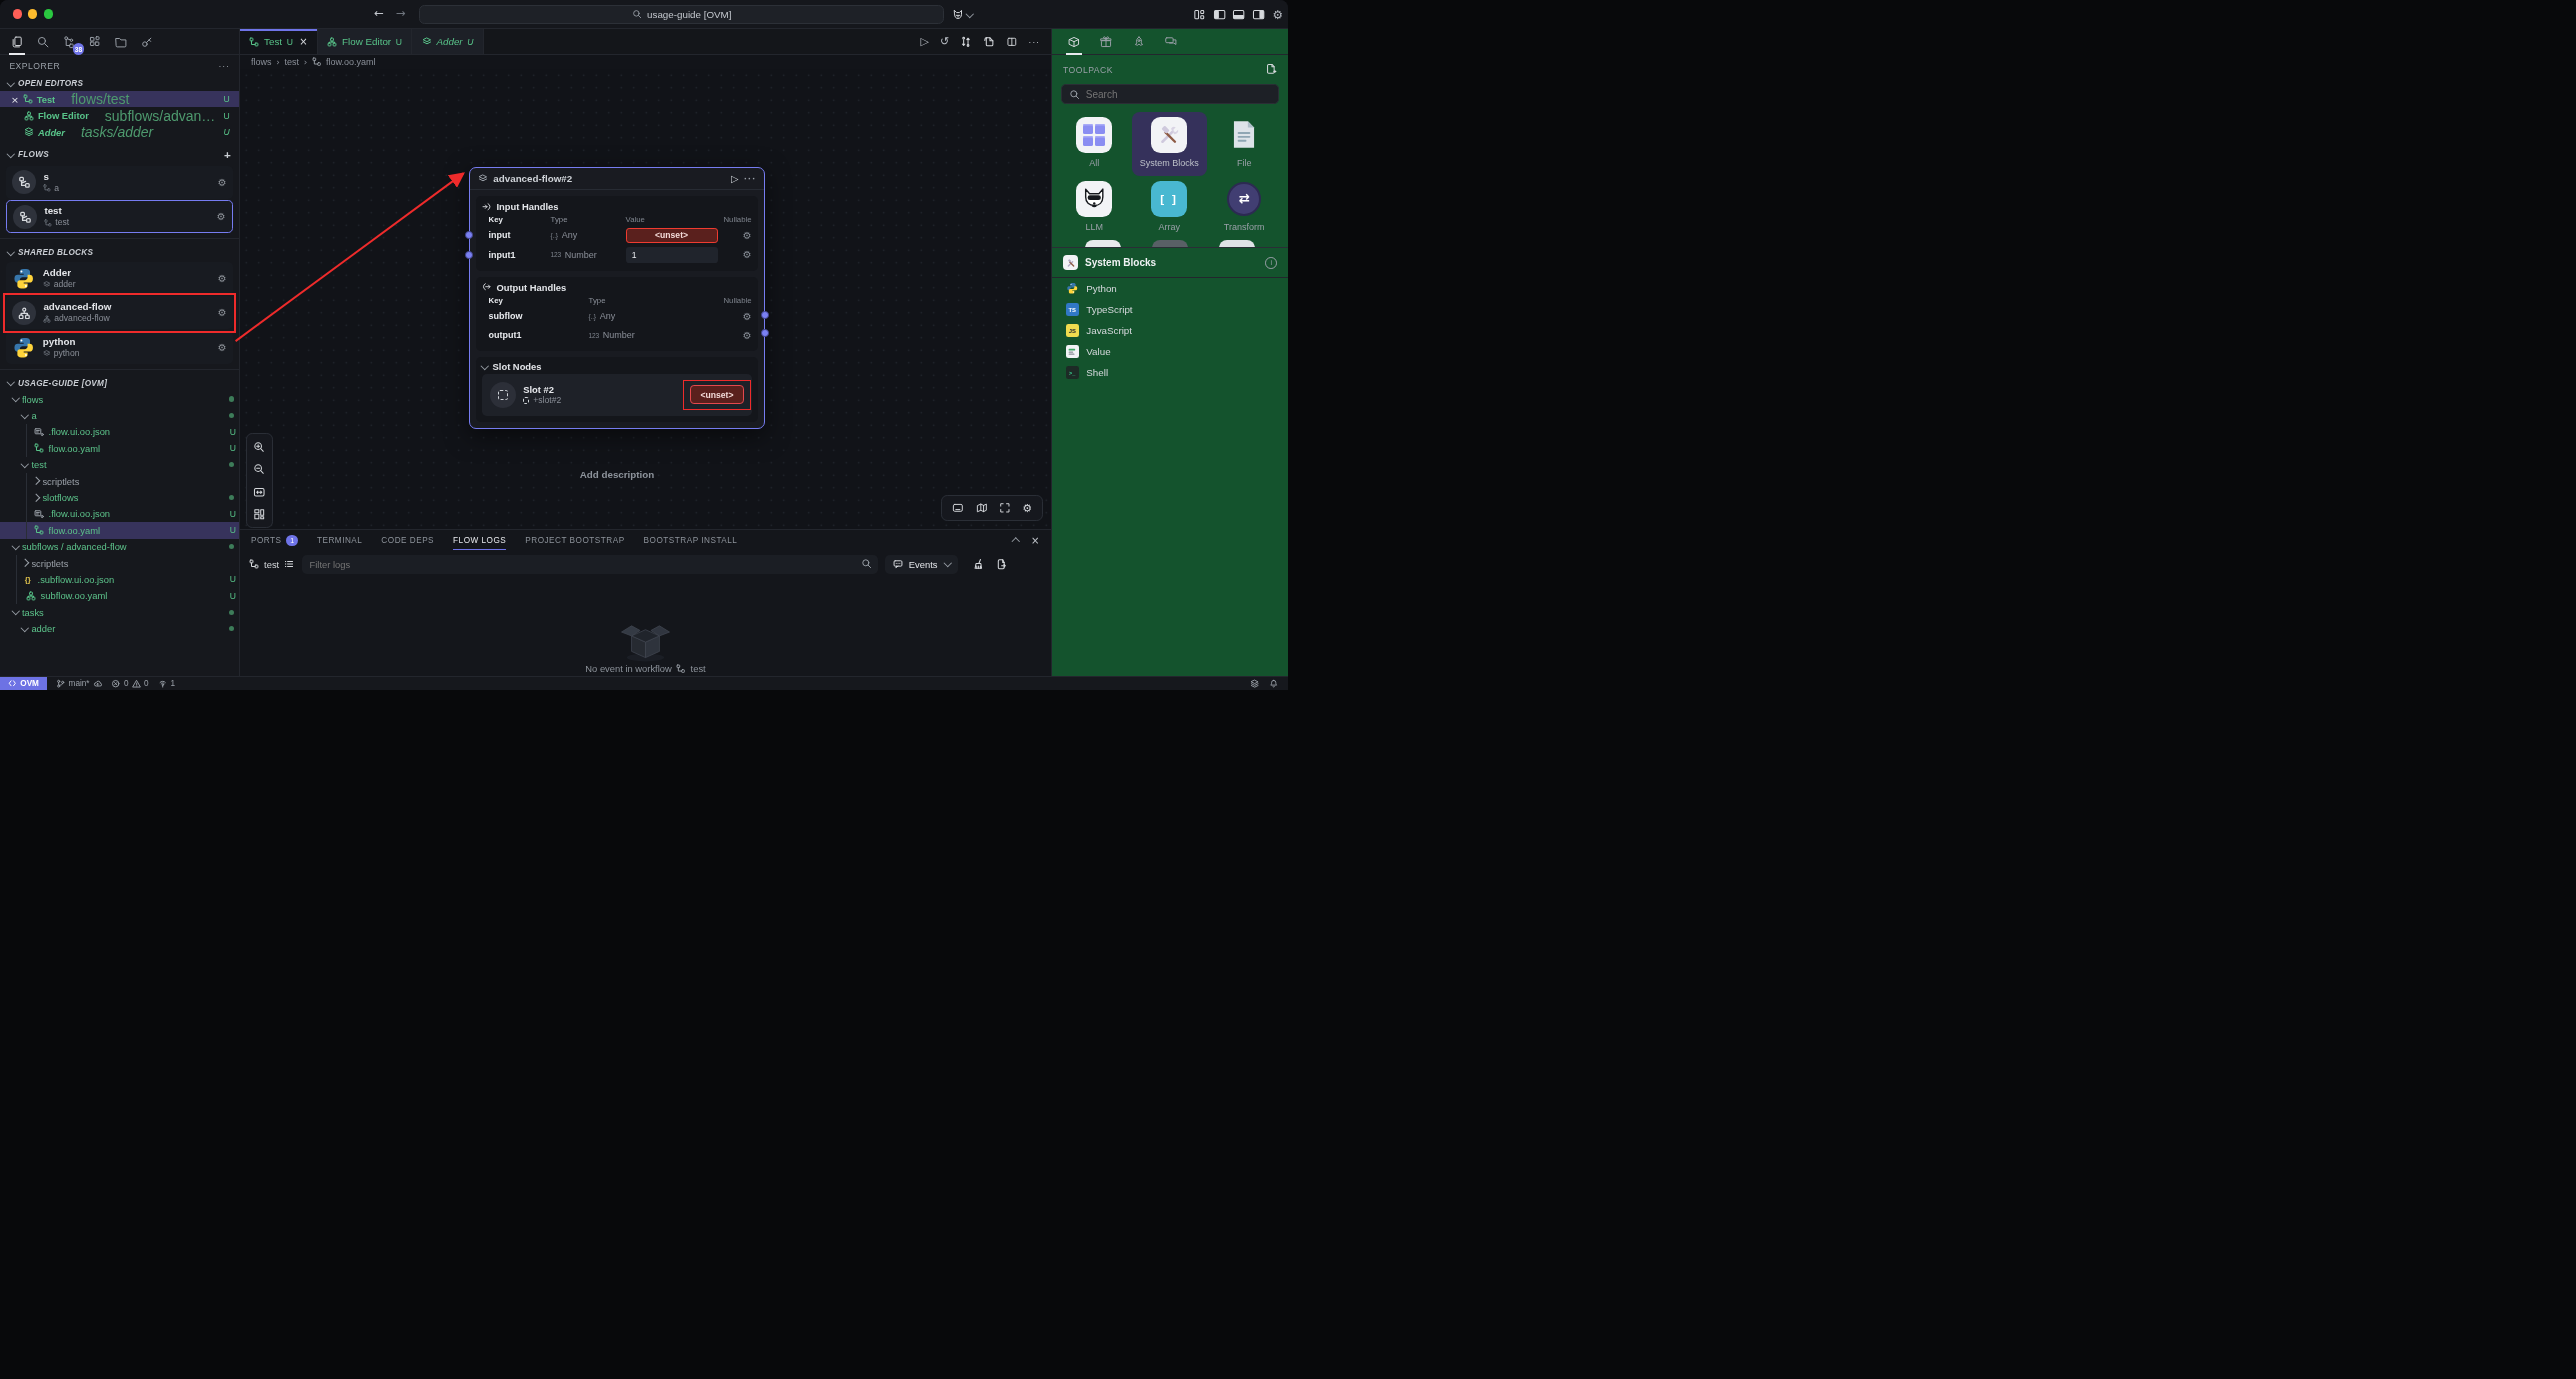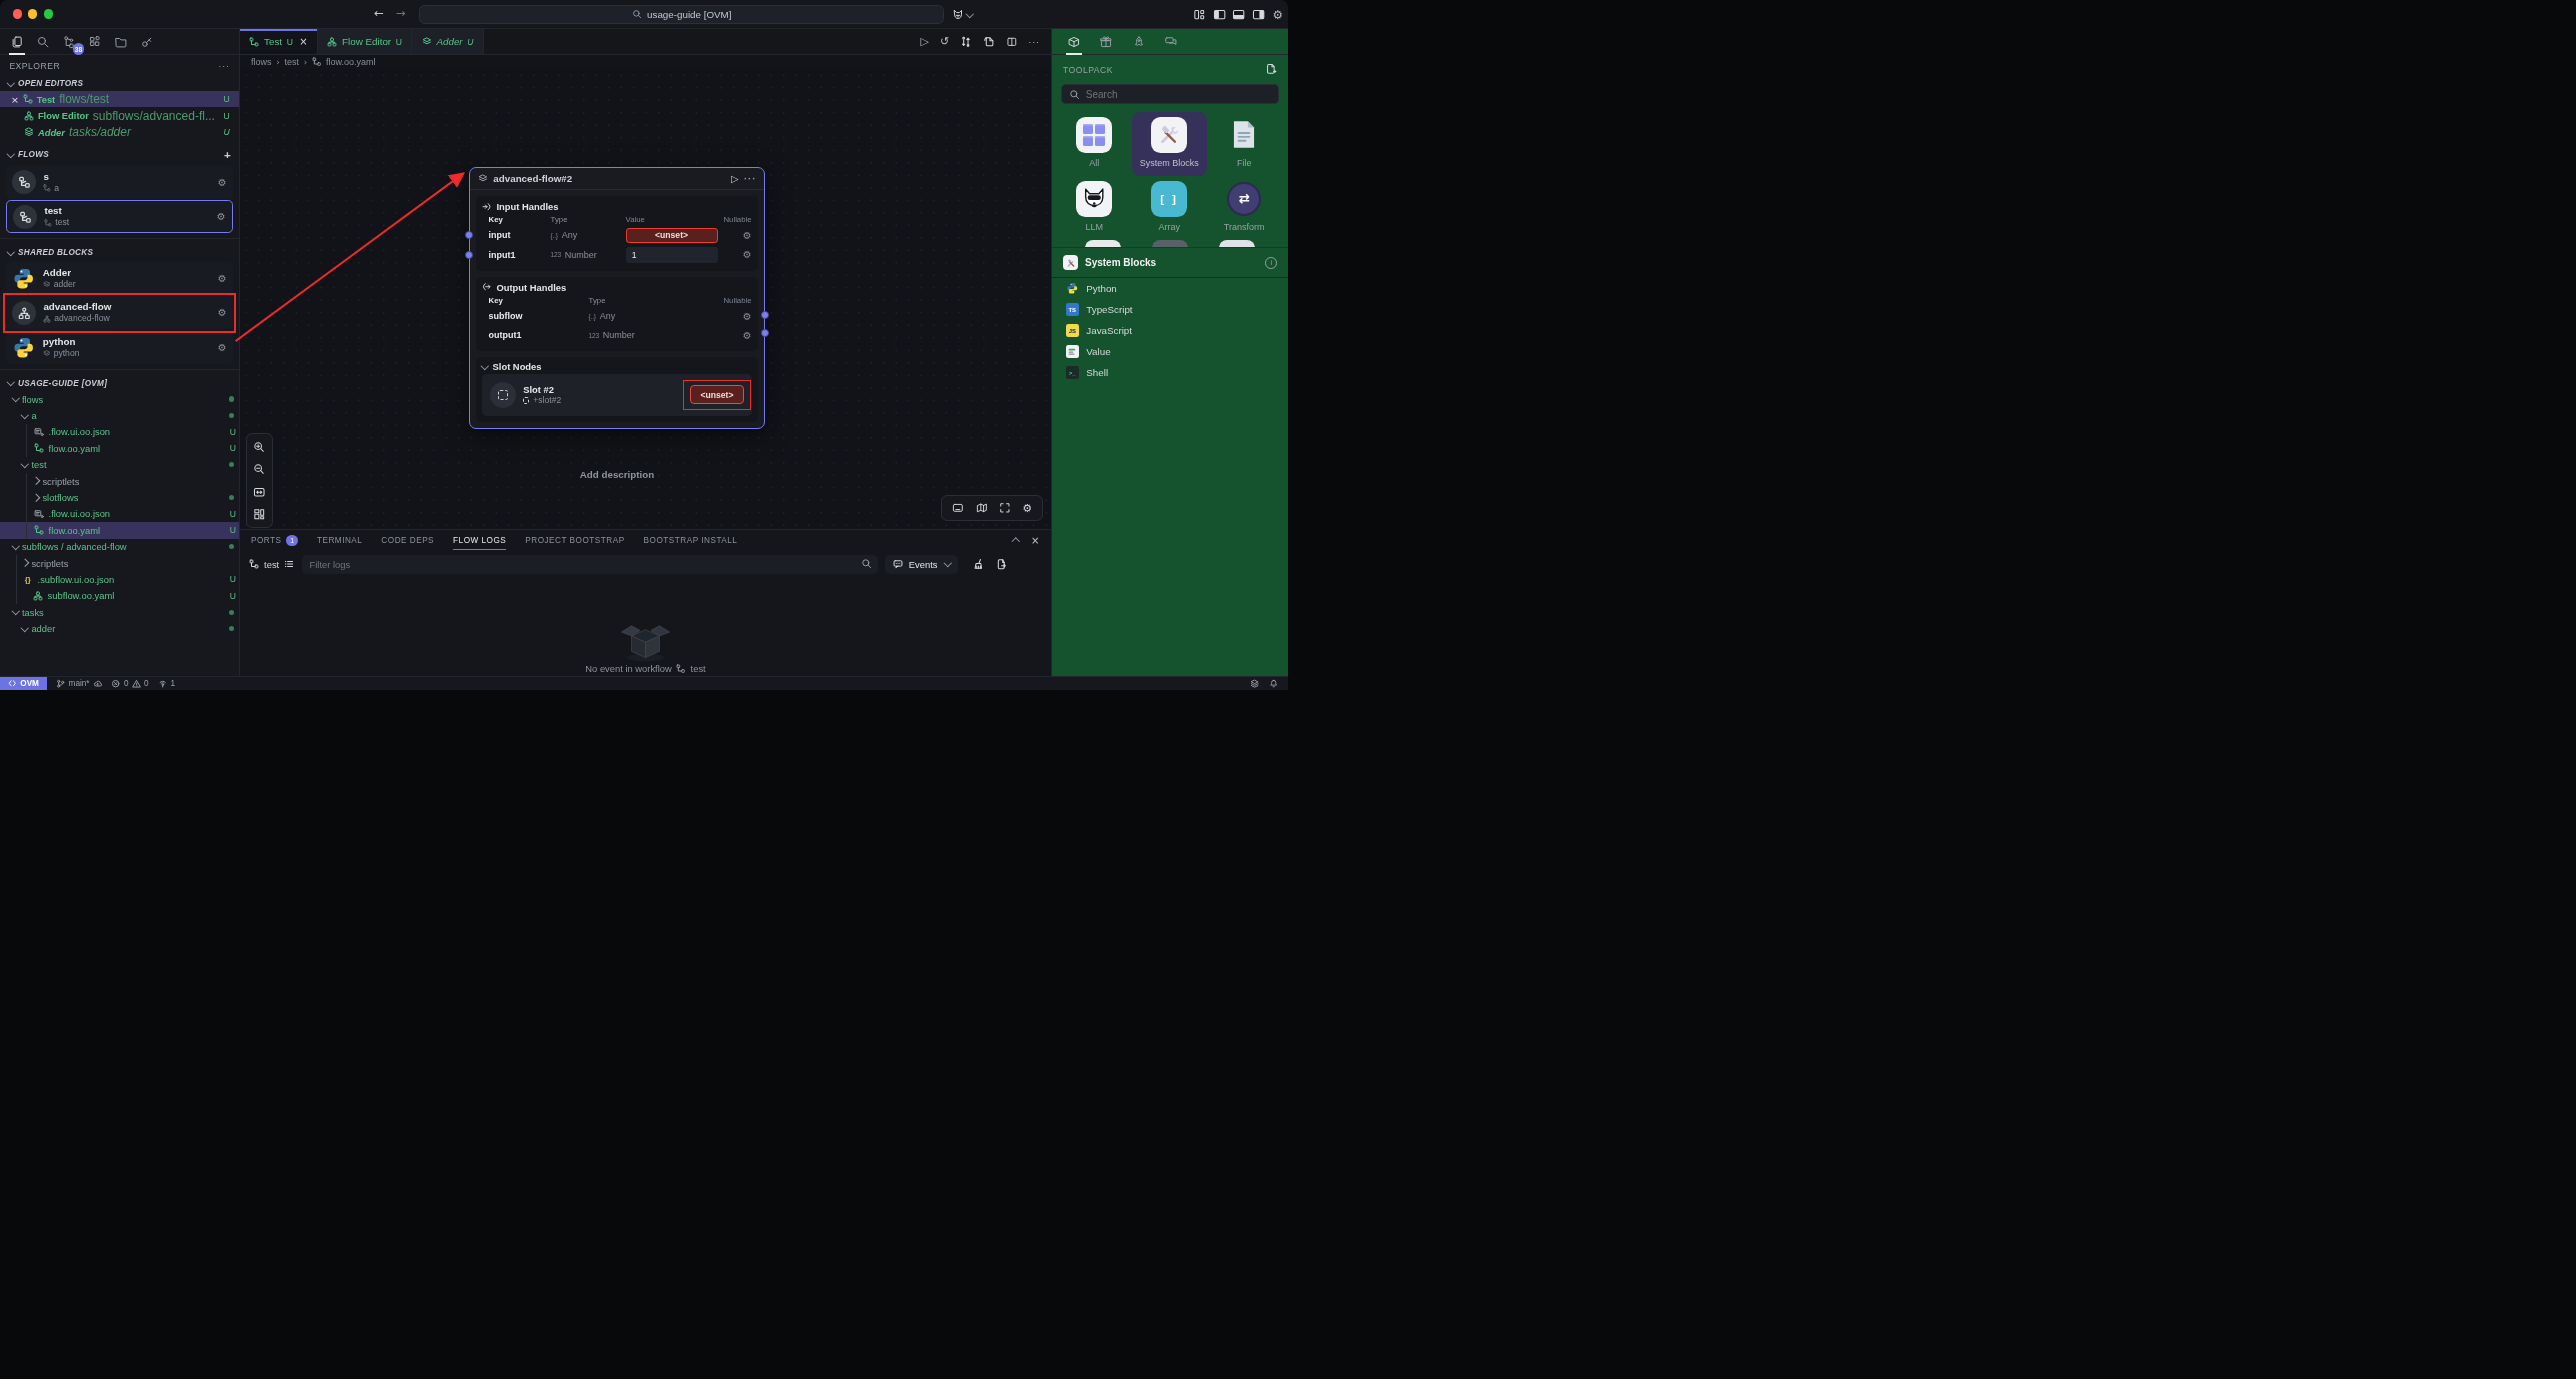--- a/index.html
+++ b/index.html
@@ -32,21 +32,21 @@
   .act-btn{position:relative;width:19px;height:19px;display:flex;align-items:center;justify-content:center;}
   .act-btn.active::after{content:"";position:absolute;left:1.6px;right:1.6px;bottom:-3.9px;height:1.6px;background:#e8eaee;}
   .badge38{position:absolute;right:-5.5px;bottom:-3.9px;min-width:11.7px;height:11.7px;border-radius:6.2px;background:#6f74e8;color:#fff;font-size:6.6px;font-weight:bold;display:flex;align-items:center;justify-content:center;padding:0 1.6px;}
   .sec-head{display:flex;align-items:center;gap:4.7px;padding:4.7px 7.8px 3.1px 7.8px;color:#9aa0a8;font-size:8.2px;font-weight:bold;letter-spacing:0.3px;}
   .sec-head .lab{color:#c9cdd3;font-style:italic;}
   .sec-head .spacer{flex:1;}
   .explorer-title{padding:6.2px 9.4px 3.1px 9.4px;color:#9aa0a8;font-size:8.6px;letter-spacing:0.5px;display:flex;}
   .oe-row{height:16.4px;display:flex;align-items:center;gap:3.9px;padding:0 6.2px 0 11px;font-size:9.4px;}
   .oe-row.sel{background:#37335c;}
   .oe-name{color:#58c389;font-weight:bold;}
-  .oe-path{color:#4e9a6e;font-size:12px;overflow:hidden;white-space:nowrap;text-overflow:ellipsis;flex:1;}
+  .oe-path{color:#4e9a6e;font-size:14px;overflow:hidden;white-space:nowrap;text-overflow:ellipsis;flex:1;margin-left:12px;}
   .ubadge{color:#58c389;font-size:8.6px;margin-left:auto;padding-right:3.1px;}
   .gdot{width:5.5px;height:5.5px;border-radius:50%;background:#3d7c59;margin-left:auto;margin-right:4.7px;flex:none;}
   .card{position:relative;height:33px;margin:1.6px 6.2px;border-radius:4.7px;display:flex;align-items:center;gap:7px;padding:0 6.2px;background:#181b21;}
   .card.sel{border:1.2px solid #767cf1;}
   .card .avatar{width:24px;height:24px;border-radius:50%;background:#2e323b;display:flex;align-items:center;justify-content:center;flex:none;}
   .card .t{color:#e3e5e9;font-size:9.8px;font-weight:bold;line-height:1.25;}
   .card .s{color:#8a8f98;font-size:8.6px;display:flex;align-items:center;gap:3.1px;line-height:1.3;}
   .card .gear{margin-left:auto;color:#8b9097;font-size:10px;}
   .card.red-note::after{content:"";position:absolute;inset:-3.1px;border:2px solid #ee2b2b;z-index:5;pointer-events:none;}
   .divider{height:0.8px;background:#23262d;margin:4.7px 0;}
@@ -501,21 +501,21 @@
           </div>
         <div class="trow" style="padding-left:22px">
             <span class="chev right"></span>
             <span class="tlabel gray">scriptlets</span>
           </div>
         <div class="trow" style="padding-left:22px">
             <span class="ticon braces">{}</span>
             <span class="tlabel">.subflow.ui.oo.json</span>
             <span class="ubadge">U</span>
           </div>
-        <div class="trow" style="padding-left:32px">
+        <div class="trow" style="padding-left:25px">
             <span class="ticon">
               <svg class="ic grn" width="10" height="10" viewBox="0 0 14 14">
                 <rect x="5" y="1.5" width="4" height="4" rx="1"></rect>
                 <rect x="1.5" y="8.5" width="4" height="4" rx="1"></rect>
                 <rect x="8.5" y="8.5" width="4" height="4" rx="1"></rect>
                 <path d="M7 5.5V7M7 7H3.5v1.5M7 7h3.5v1.5"></path>
               </svg>
             </span>
             <span class="tlabel">subflow.oo.yaml</span>
             <span class="ubadge">U</span>

